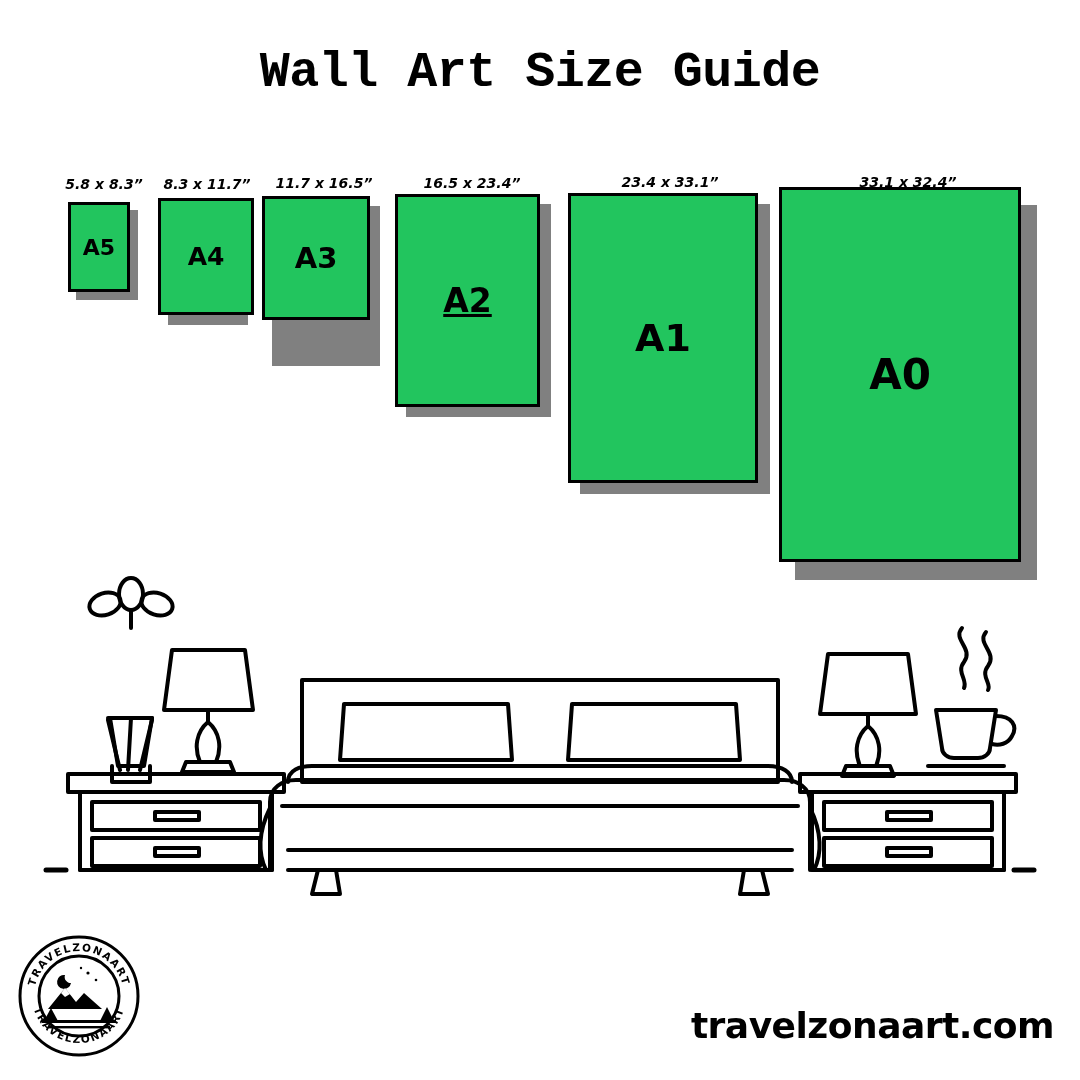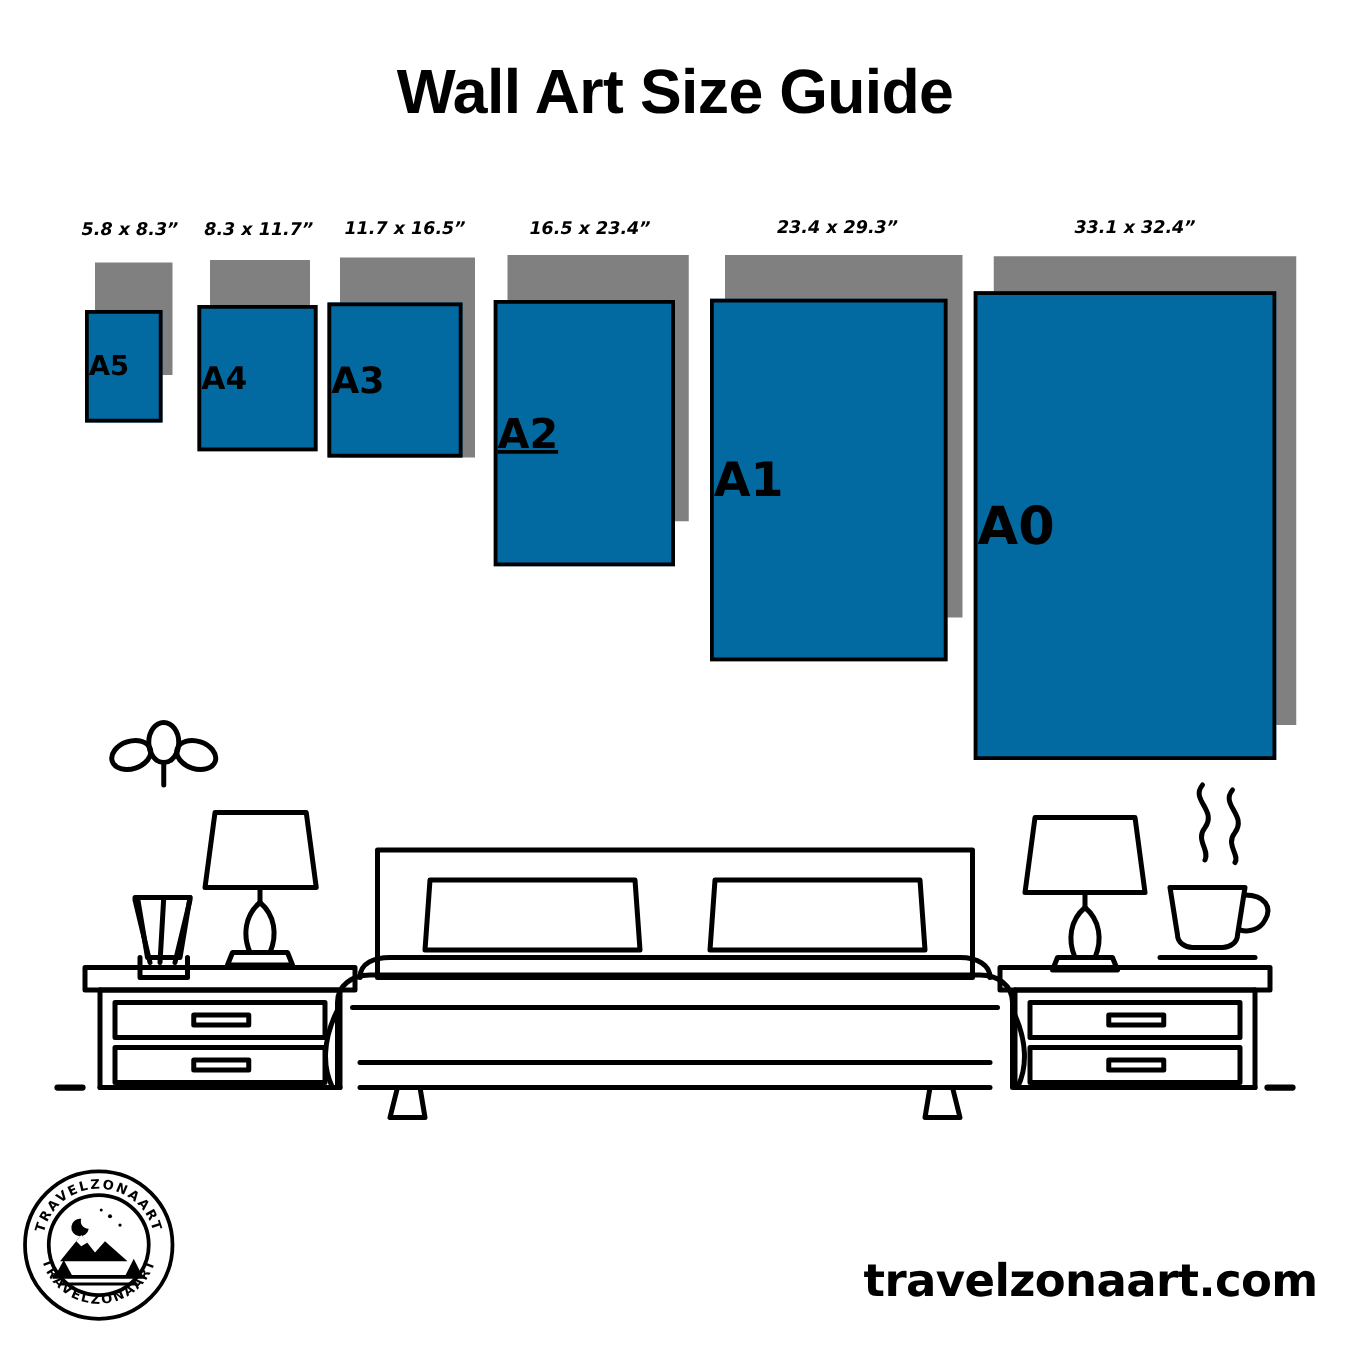--- a/index.html
+++ b/index.html
@@ -19,21 +19,21 @@
   
   #page-title {
     position: absolute;
     top: 44px;
     left: 0;
     width: 1080px;
     text-align: center;
     font-size: 50px;
     font-weight: 700;
     letter-spacing: -0.5px;
-    font-family: Liberation Sans, sans-serif;
+    font-family: Liberation Mono, monospace;
   }
 
   
   #frames {
     position: absolute;
     top: 0;
     left: 0;
     width: 1080px;
     height: 620px;
   }
@@ -48,27 +48,26 @@
     text-align: center;
     font-family: "DejaVu Sans", sans-serif;
     font-style: italic;
   }
   .frame-shadow {
     position: absolute;
     background: #808080;
   }
   .frame-box {
     position: absolute;
-    background: #0369a1;
+    background: #22c55e;
     border: 3px solid #000000;
     box-sizing: border-box;
     display: flex;
     align-items: center;
-    justify-content: flex-start;
-    margin-top: 46px;
+    justify-content: center;
   }
   .frame-label {
     font-weight: 700;
     font-family: "DejaVu Sans", sans-serif;
     color: #000;
   }
 
   
   #scene {
     position: absolute;
@@ -129,21 +128,21 @@
 
   <div class="frame-group">
     <div class="frame-dim" style="left:406px; top:175px; width:132px;">16.5 x 23.4”</div>
     <div class="frame-shadow" style="left:406px; top:204px; width:145px; height:213px;"></div>
     <div class="frame-box" style="left:395px; top:194px; width:145px; height:213px;">
       <span class="frame-label" style="font-size:33px;text-decoration:underline;">A2</span>
     </div>
   </div>
 
   <div class="frame-group">
-    <div class="frame-dim" style="left:600px; top:174px; width:140px;">23.4 x 29.3”</div>
+    <div class="frame-dim" style="left:600px; top:174px; width:140px;">23.4 x 33.1”</div>
     <div class="frame-shadow" style="left:580px; top:204px; width:190px; height:290px;"></div>
     <div class="frame-box" style="left:568px; top:193px; width:190px; height:290px;">
       <span class="frame-label" style="font-size:38px;">A1</span>
     </div>
   </div>
 
   <div class="frame-group">
     <div class="frame-dim" style="left:830px; top:174px; width:156px;">33.1 x 32.4”</div>
     <div class="frame-shadow" style="left:795px; top:205px; width:242px; height:375px;"></div>
     <div class="frame-box" style="left:779px; top:187px; width:242px; height:375px;">

